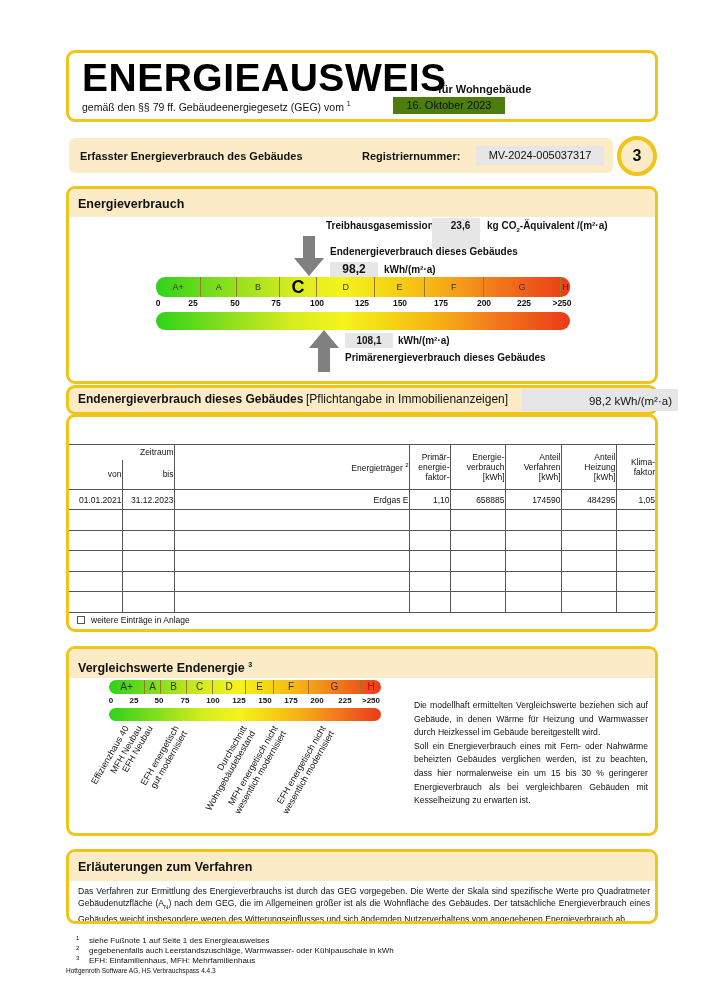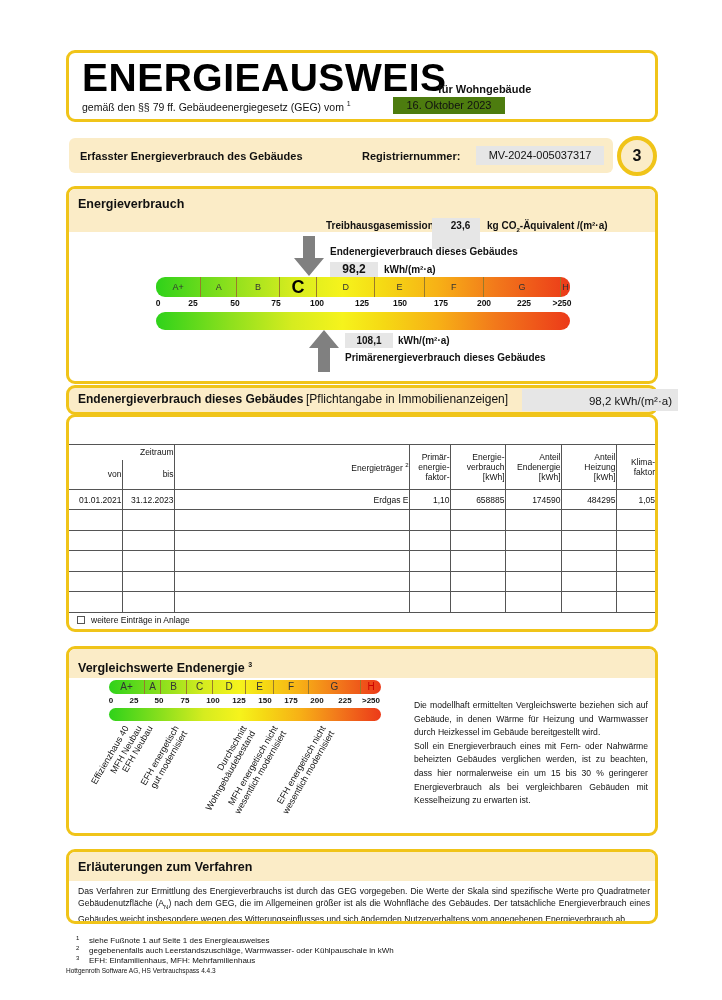--- a/index.html
+++ b/index.html
@@ -21,21 +21,21 @@
   .reg-label { left: 80px; top: 150px; font-size: 11px; font-weight: bold; }
   .reg-key { left: 362px; top: 150px; font-size: 11px; font-weight: bold; }
   .reg-val { left: 476px; top: 146px; width: 128px; height: 19px; background: #e6e6e6; font-size: 11px; text-align: center; line-height: 19px; }
   .page-circle { left: 617px; top: 136px; width: 40px; height: 40px; border: 4px solid #f0c419; border-radius: 50%; background: #fbecc7; font-size: 16px; font-weight: bold; text-align: center; line-height: 32px; }
 
   
   .sec { border: 3px solid #f0c419; border-radius: 9px; background: #fff; overflow: hidden; }
   .sec-head { background: #fbecc7; font-weight: bold; font-size: 12.5px; padding-left: 9px; }
 
   .sec-energie { left: 66px; top: 186px; width: 592px; height: 198px; }
-  .sec-energie .sec-head { height: 43px; line-height: 30px; }
+  .sec-energie .sec-head { height: 28px; line-height: 30px; }
 
   .ghg-label { left: 326px; top: 220px; font-size: 10px; font-weight: bold; }
   .ghg-val { left: 432px; top: 218px; width: 48px; height: 31px; background: #e6e6e6; font-size: 10px; font-weight: bold; text-align: center; line-height: 15px; padding-left: 9px; }
   .ghg-unit { left: 487px; top: 220px; font-size: 10px; font-weight: bold; }
   .ghg-unit sub { font-size: 6px; }
 
   .end-label { left: 330px; top: 246px; font-size: 10px; font-weight: bold; }
   .end-val { left: 330px; top: 262px; width: 48px; height: 15px; background: #e6e6e6; font-size: 12px; font-weight: bold; text-align: center; line-height: 15px; }
   .end-unit { left: 384px; top: 264px; font-size: 10px; font-weight: bold; }
 
@@ -177,21 +177,21 @@
         <col style="width:56px">
         <col style="width:55px">
         <col style="width:39px">
     </colgroup>
     <tbody>
         <tr class="hdr1">
       <th colspan="2" class="left-edge">Zeitraum</th>
       <th rowspan="2"><span>Energieträger</span> <sup style="font-size:6px">2</sup></th>
       <th rowspan="2"><span>Primär-</span><br><span>energie-</span><br><span>faktor-</span></th>
       <th rowspan="2"><span>Energie-</span><br><span>verbrauch</span><br><span>[kWh]</span></th>
-      <th rowspan="2"><span>Anteil</span><br><span>Endenergie</span><br><span>[kWh]</span></th>
+      <th rowspan="2"><span>Anteil</span><br><span>Verfahren</span><br><span>[kWh]</span></th>
       <th rowspan="2"><span>Anteil</span><br><span>Heizung</span><br><span>[kWh]</span></th>
       <th rowspan="2" class="right-edge"><span>Klima-</span><br><span>faktor</span></th>
     </tr>
     <tr class="hdr2">
       <th class="left-edge">von</th>
       <th>bis</th>
     </tr>
     <tr class="row">
       <td class="left-edge">01.01.2021</td>
       <td>31.12.2023</td>

